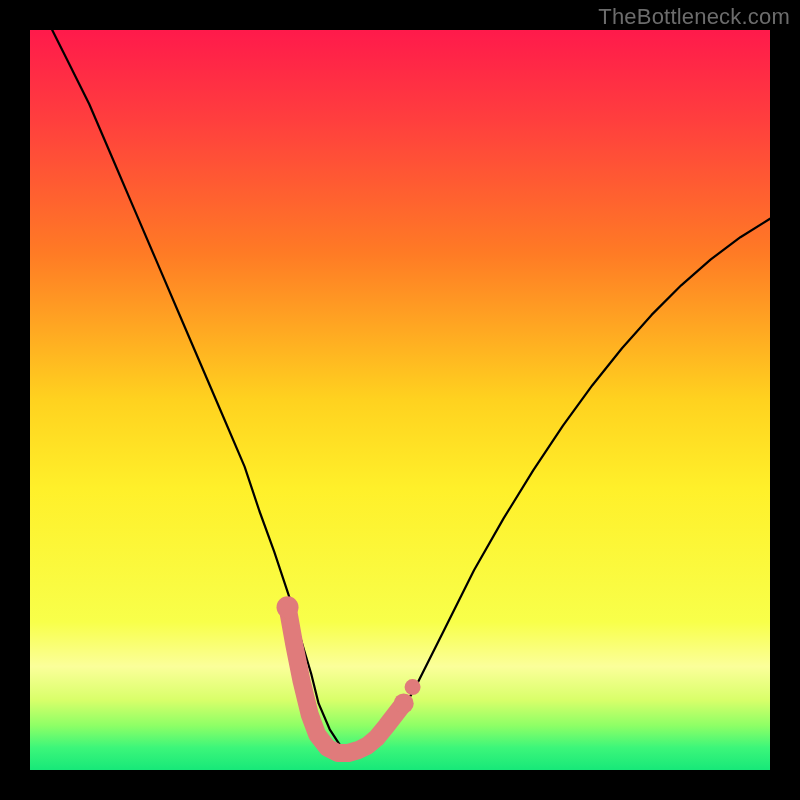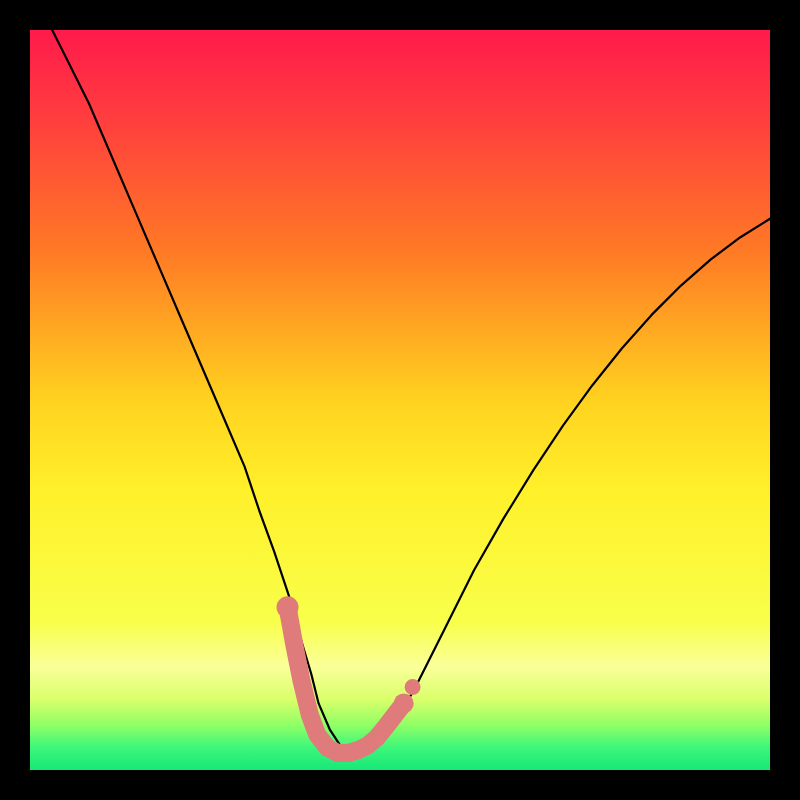--- a/index.html
+++ b/index.html
@@ -32,20 +32,21 @@
   svg {
     position: absolute;
     left: 0;
     top: 0;
   }
 </style>
 </head>
 <body>
 
 <div class="frame">
+  <div class="watermark">TheBottleneck.com</div>
   <svg id="plot" width="800" height="800">
       <defs>
         <linearGradient id="bg-grad" x1="0" y1="0" x2="0" y2="1">
           <stop offset="0%" stop-color="#ff1a4b"></stop>
           <stop offset="12%" stop-color="#ff3e3e"></stop>
           <stop offset="30%" stop-color="#ff7a25"></stop>
           <stop offset="50%" stop-color="#ffd21f"></stop>
           <stop offset="62%" stop-color="#fff02a"></stop>
           <stop offset="80%" stop-color="#f8ff4a"></stop>
           <stop offset="86%" stop-color="#fbff9a"></stop>

